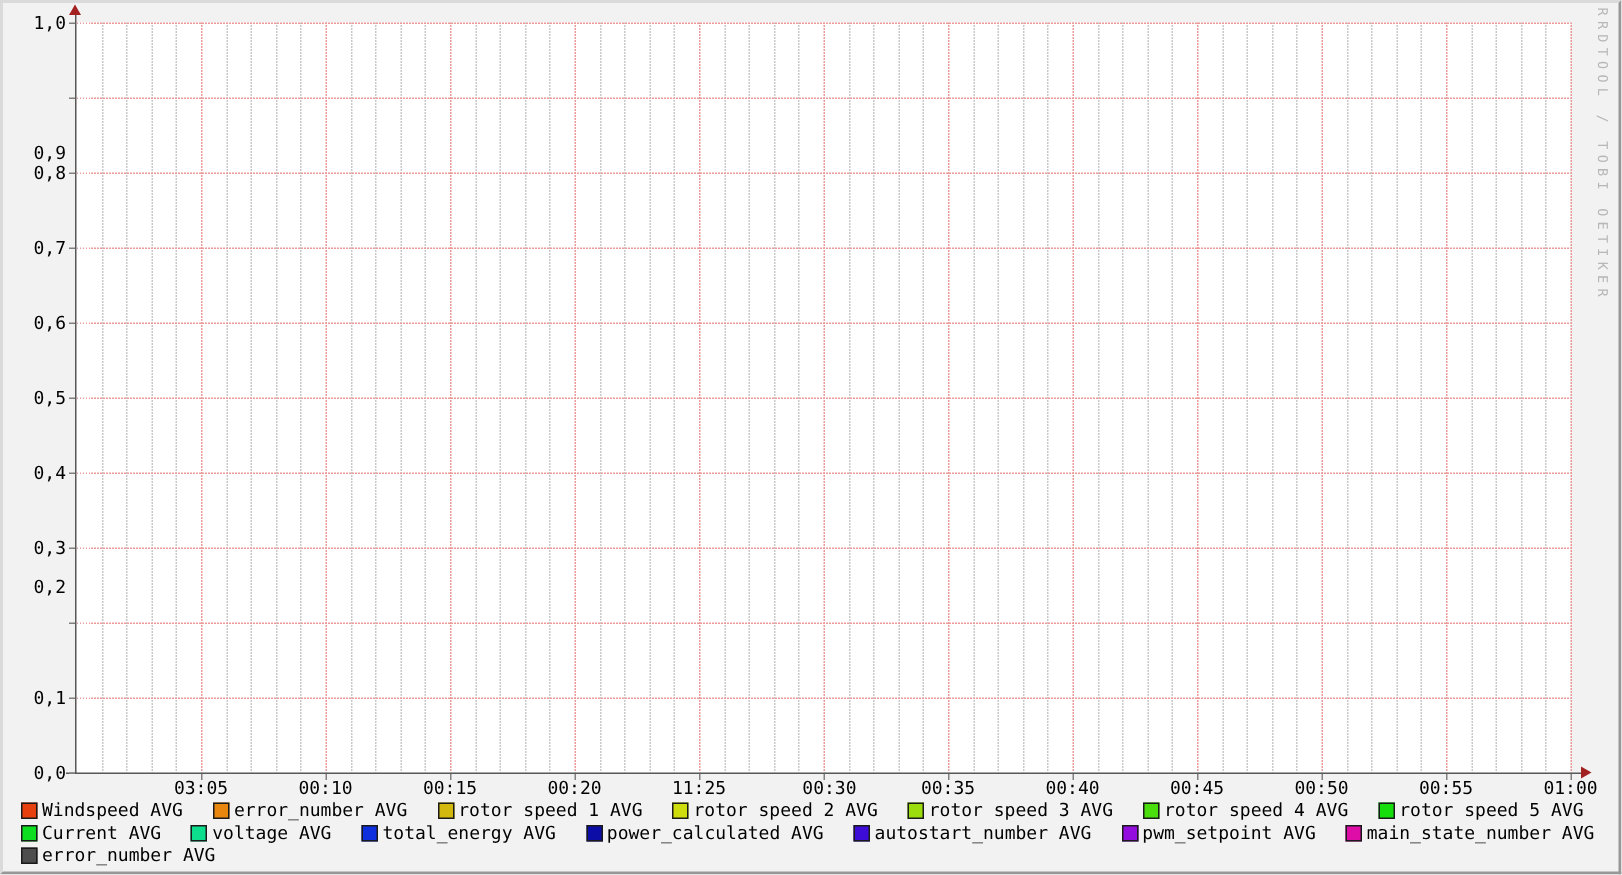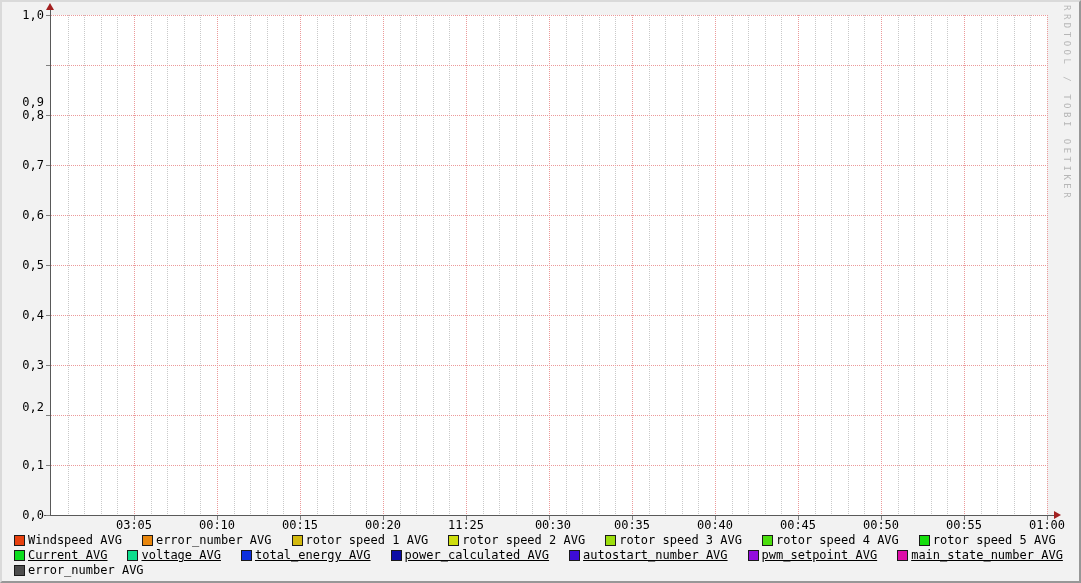--- a/index.html
+++ b/index.html
@@ -154,21 +154,21 @@
       <div class="ylabel" style="top: 156px;">0,7</div>
       <div class="ytick" style="top: 213px;"></div>
       <div class="ylabel" style="top: 206px;">0,6</div>
       <div class="ytick" style="top: 263px;"></div>
       <div class="ylabel" style="top: 256px;">0,5</div>
       <div class="ytick" style="top: 313px;"></div>
       <div class="ylabel" style="top: 306px;">0,4</div>
       <div class="ytick" style="top: 363px;"></div>
       <div class="ylabel" style="top: 356px;">0,3</div>
       <div class="ytick" style="top: 413px;"></div>
-      <div class="ylabel" style="top: 398px;">0,2</div>
+      <div class="ylabel" style="top: 382px;">0,2</div>
       <div class="ytick" style="top: 463px;"></div>
       <div class="ylabel" style="top: 456px;">0,1</div>
       <div class="ytick" style="top: 513px;"></div>
       <div class="ylabel" style="top: 506px;">0,0</div>
     </div>
   <div class="watermark">RRDTOOL / TOBI OETIKER</div>
   <div id="legend-layer">
       <div class="legend-row" style="top: 532px;">
         <div class="legend-item">
           <div class="swatch" style="background: rgb(231, 64, 14);"></div>
@@ -192,21 +192,21 @@
         </div>
         <div class="legend-item">
           <div class="swatch" style="background: rgb(75, 222, 13);"></div>
           <div>rotor speed 4 AVG</div>
         </div>
         <div class="legend-item">
           <div class="swatch" style="background: rgb(22, 222, 13);"></div>
           <div>rotor speed 5 AVG</div>
         </div>
       </div>
-      <div class="legend-row" style="top: 547px; text-decoration: underline;">
+      <div class="legend-row" style="top: 547px;">
         <div class="legend-item">
           <div class="swatch" style="background: rgb(13, 222, 31);"></div>
           <div>Current AVG</div>
         </div>
         <div class="legend-item">
           <div class="swatch" style="background: rgb(13, 222, 141);"></div>
           <div>voltage AVG</div>
         </div>
         <div class="legend-item">
           <div class="swatch" style="background: rgb(13, 47, 222);"></div>

